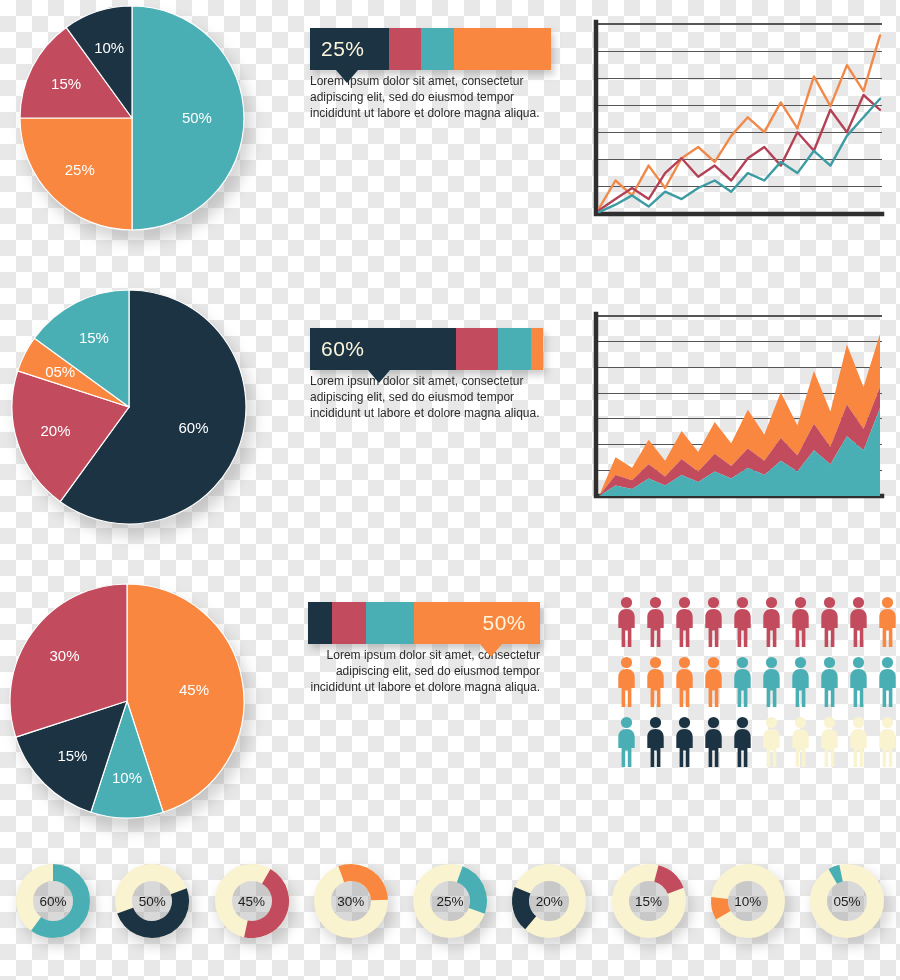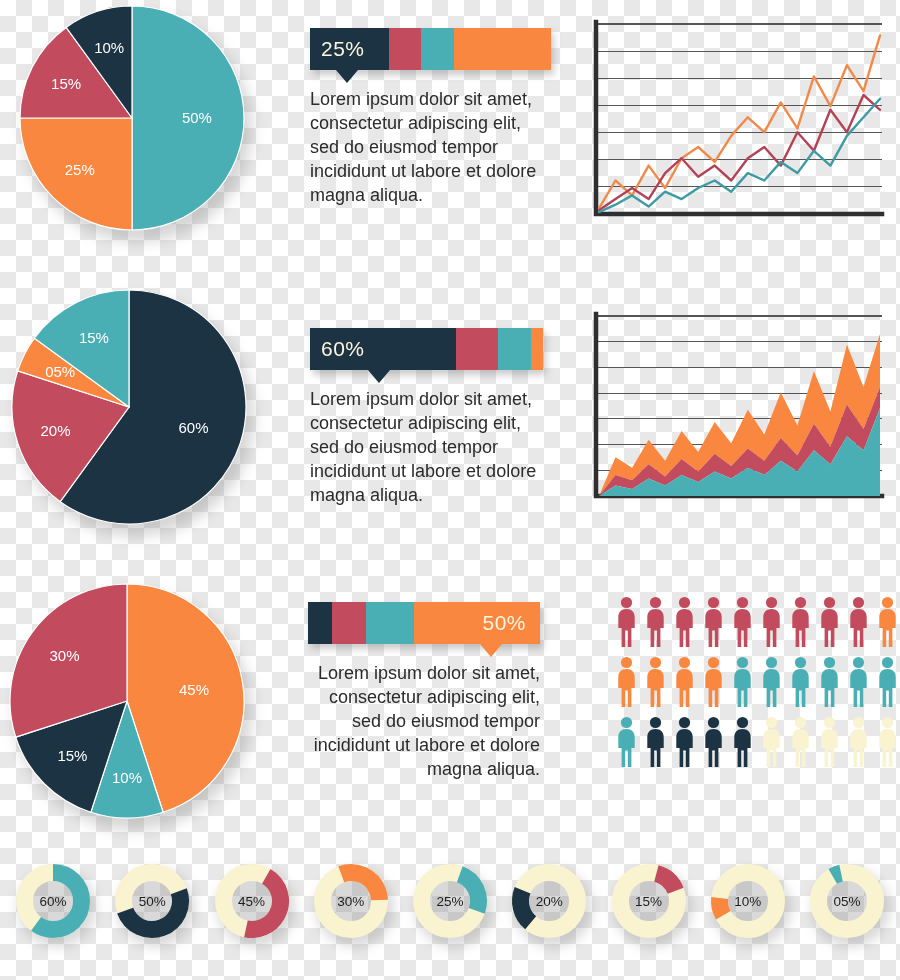--- a/index.html
+++ b/index.html
@@ -37,21 +37,21 @@
     display:flex; align-items:center; height:100%;
     font-size:21px; color:#fdf6dd; letter-spacing:0.5px;
   }
   .pct-left  { padding-left:11px; }
   .pct-right { justify-content:flex-end; padding-right:14px; }
   .notch {
     position:absolute; top:42px; width:0; height:0;
     border-left:11px solid transparent; border-right:11px solid transparent;
   }
   .callout-text {
-    margin-top:18px; font-size:18px; line-height:1.33; color:#2b2b2b;
+    margin-top:4px; font-size:12px; line-height:1.33; color:#2b2b2b;
     width:232px;
   }
   .callout-text.right { text-align:right; }
 
   
   .xy { position:absolute; }
 
   
   .people { position:absolute; display:flex; flex-direction:column; gap:8px; }
   .people-row { display:flex; gap:4px; }

